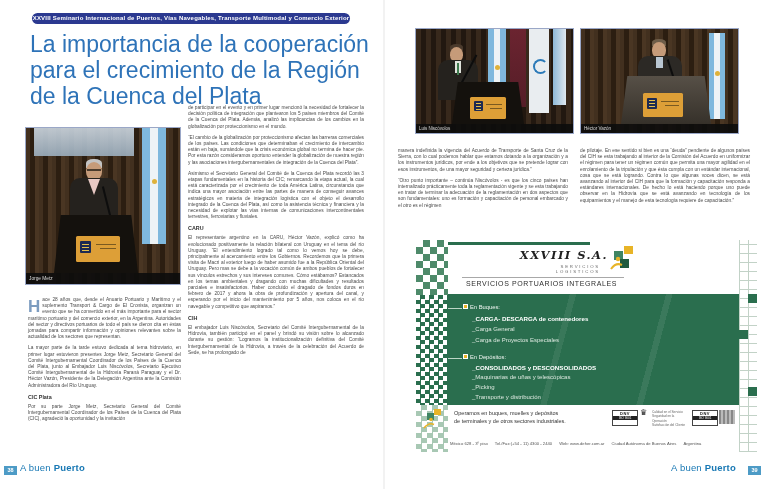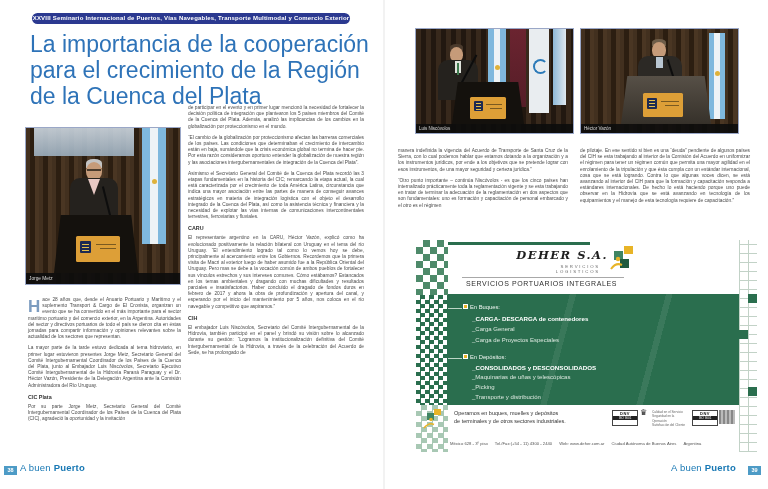--- a/index.html
+++ b/index.html
@@ -208,21 +208,21 @@
     <div class="col col-b">
       <p>de pilotaje. En ese sentido si bien es una “deuda” pendiente de algunos países del CIH se esta trabajando al interior de la Comisión del Acuerdo en uniformizar el régimen para tener un régimen común que permita una mayor agilidad en el enrolamiento de la tripulación y que ésta cumpla con un estándar internacional, cosa que se está logrando. Contra lo que algunas voces dicen, se está avanzando al interior del CIH para que la formación y capacitación responda a estándares internacionales. De hecho lo está haciendo porque uno puede observar en la Hidrovía que se está avanzando en tecnología de los equipamientos y el manejo de esta tecnología requiere de capacitación.”</p>
     </div>
 
     <div class="abs ad">
       <div class="abs chk chk1"></div>
       <div class="abs chk chk2"></div>
       <div class="abs chk chk3"></div>
       <div class="abs ad-topbar"></div>
 
-      <div class="abs ad-brand">DEHER S.A.</div>
+      <div class="abs ad-brand">XXVIII S.A.</div>
       <div class="abs ad-brand-sub">SERVICIOS LOGÍSTICOS</div>
 
       <div class="abs mini-logo" style="left:196px;top:6px;width:32px;height:28px;">
         <span class="sq" style="left:12px;top:0;width:9px;height:8px;background:#e8b427;"></span>
         <span class="sq" style="left:2px;top:5px;width:9px;height:9px;background:#3f8563;"></span>
         <span class="sq" style="left:8px;top:13px;width:9px;height:9px;background:#1f5a3e;"></span>
         <svg width="18" height="16" style="position:absolute;left:-4px;top:10px;">
           <circle cx="10" cy="3" r="2.2" fill="#e8b427"></circle>
           <path d="M3 13 Q8 6 14 9" stroke="#e8b427" stroke-width="2" fill="none"></path>
         </svg>

